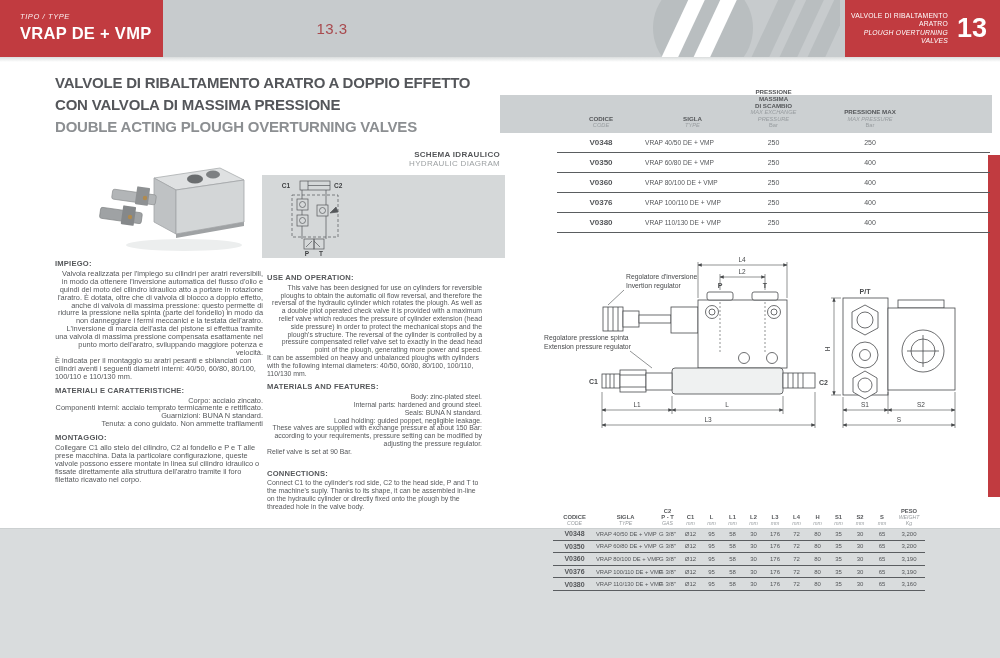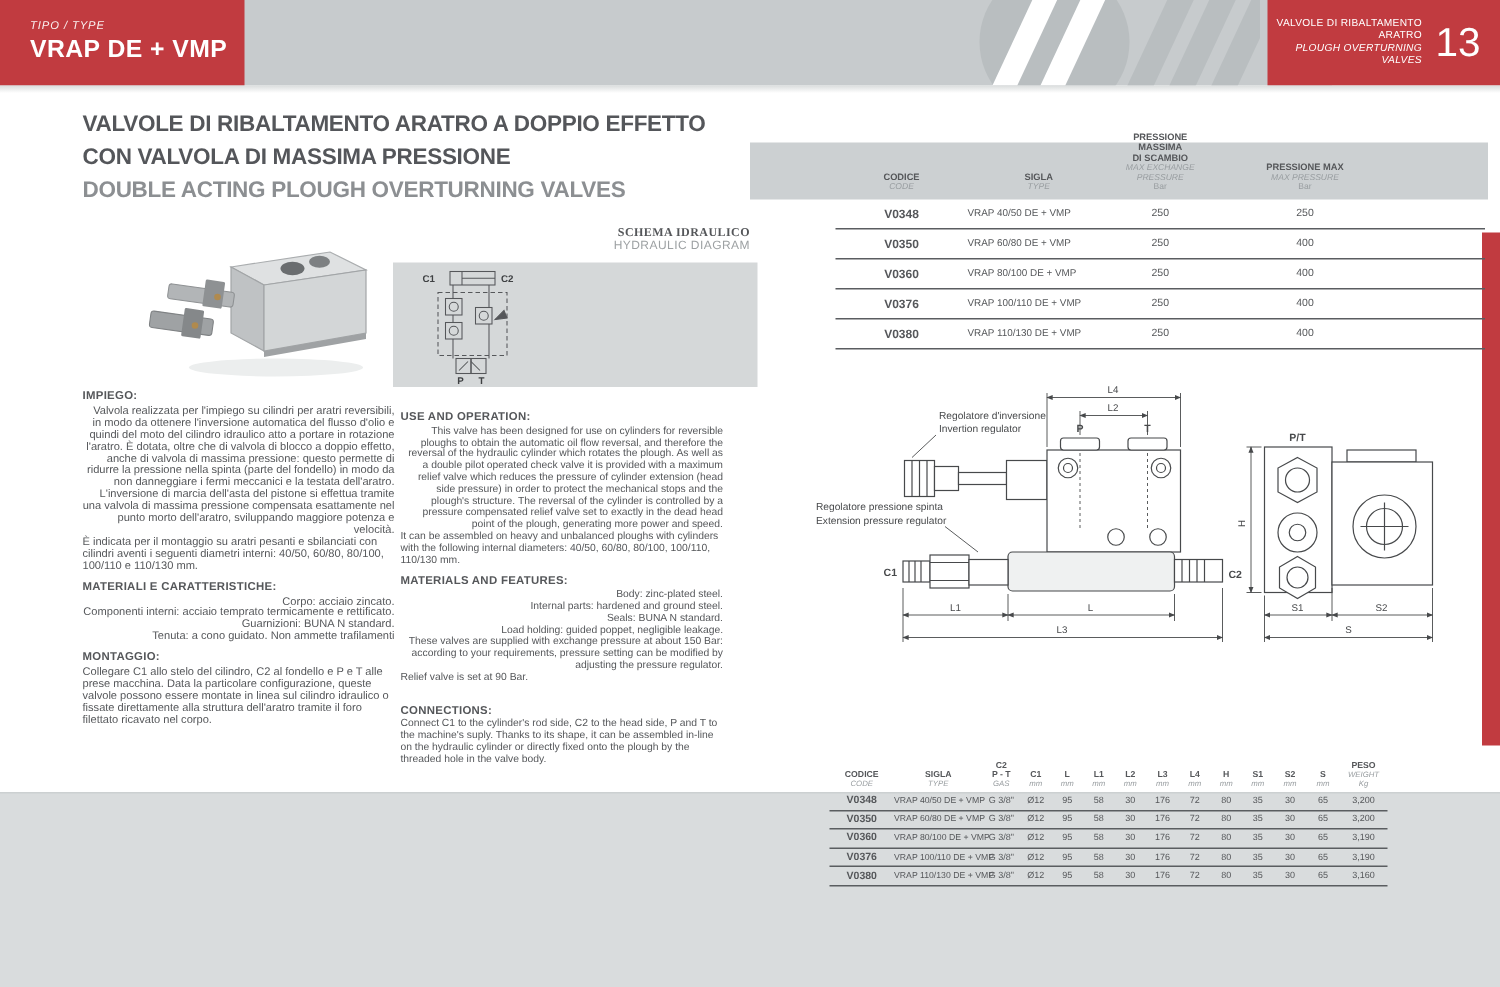--- a/index.html
+++ b/index.html
@@ -15,34 +15,34 @@
           color:#a8494d;font-size:15px;letter-spacing:.5px;}
   .logo{position:absolute;left:645px;top:0;width:195px;height:57px;overflow:hidden;}
   .logo-circle{position:absolute;left:8px;top:-22px;width:100px;height:100px;border-radius:50%;background:#b9bec0;}
   .logo-slash{position:absolute;top:-30px;width:15px;height:120px;background:#ffffff;transform:rotate(25deg);}
   .logo-bar{position:absolute;top:-30px;width:16px;height:120px;background:#b9bec0;transform:rotate(25deg);}
   .tb-right{position:absolute;left:845px;top:0;width:155px;height:57px;background:#c13b40;color:#fff;
             display:flex;align-items:center;justify-content:flex-end;gap:9px;box-sizing:border-box;padding-right:13px;}
   .tb-right-txt{text-align:right;line-height:8.5px;}
   .tb-rt-it{font-size:6.8px;letter-spacing:.2px;}
   .tb-rt-en{font-size:6.8px;font-style:italic;letter-spacing:.2px;}
-  .tb-chapter{font-size:27px;font-weight:400;line-height:27px;}
+  .tb-chapter{font-size:27px;font-weight:700;line-height:27px;}
   .band-shadow{position:absolute;left:0;top:57px;width:1000px;height:5px;background:linear-gradient(#dadddd,#ffffff);}
 
   
   .bottom-band{position:absolute;left:0;top:528px;width:1000px;height:130px;background:#d9dcdd;border-top:1px solid #ccd0d1;}
 
   
   .title{position:absolute;left:55px;top:72px;width:460px;font-weight:bold;}
   .h-it{font-size:15px;line-height:22px;color:#54565a;letter-spacing:-.2px;}
   .h-en{font-size:15px;line-height:22px;color:#8c8f92;letter-spacing:-.2px;}
 
   
   .schema-label{position:absolute;left:330px;top:150px;width:170px;text-align:right;line-height:9px;}
-  .schema-it{font-size:8px;font-weight:bold;color:#55575a;letter-spacing:.3px;font-family:Liberation Serif, serif;}
+  .schema-it{font-size:8px;font-weight:bold;color:#55575a;letter-spacing:.3px;}
   .schema-en{font-size:8px;color:#9da1a3;letter-spacing:.3px;}
   .schema-box{position:absolute;left:262px;top:175px;width:243px;height:83px;background:#d5d8d9;}
 
   
   .colL{position:absolute;left:55px;top:248px;width:208px;font-size:7.4px;line-height:7.9px;color:#55575a;}
   .colM{position:absolute;left:267px;top:262px;width:215px;font-size:6.9px;line-height:7.8px;color:#55575a;}
   .sec-h{font-size:7.6px;font-weight:bold;letter-spacing:.2px;margin:6px 0 2px 0;}
   .sec-h:first-child{margin-top:12px;}
   .colL p,.colM p{margin:0 0 4px 0;}
   .colL p.tight,.colM p.tight{margin:0;text-align:right;}
@@ -97,20 +97,21 @@
 </head>
 <body>
 
 <div class="page">
 
   <div class="topbar">
     <div class="tb-left">
       <div class="tb-kicker">TIPO / TYPE</div>
       <div class="tb-type">VRAP DE + VMP</div>
     </div>
+    <div class="tb-sec">13.3</div>
     <div class="logo">
       <div class="logo-circle"></div>
       <div class="logo-slash" style="left:30px;"></div>
       <div class="logo-slash" style="left:62px;"></div>
       <div class="logo-bar" style="left:120px;"></div>
       <div class="logo-bar" style="left:148px;"></div>
       <div class="logo-bar" style="left:176px;"></div>
     </div>
     <div class="tb-right">
       <div class="tb-right-txt">

